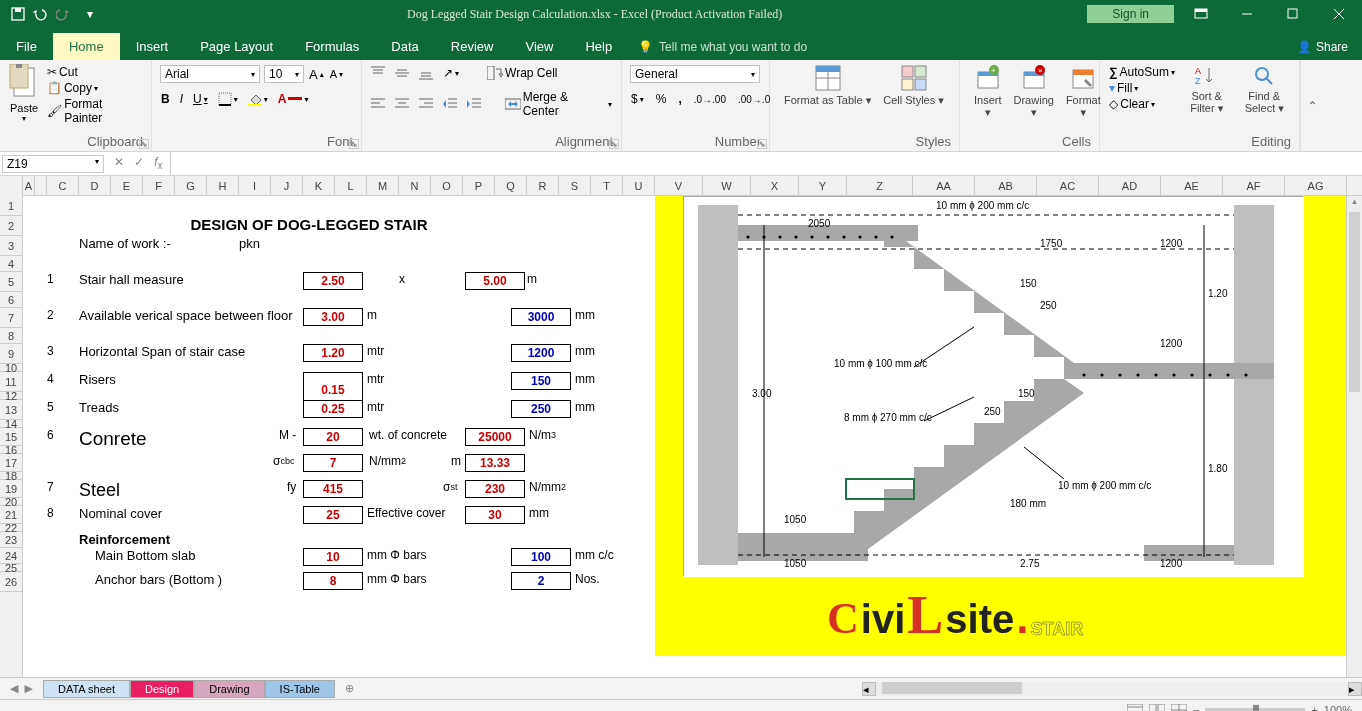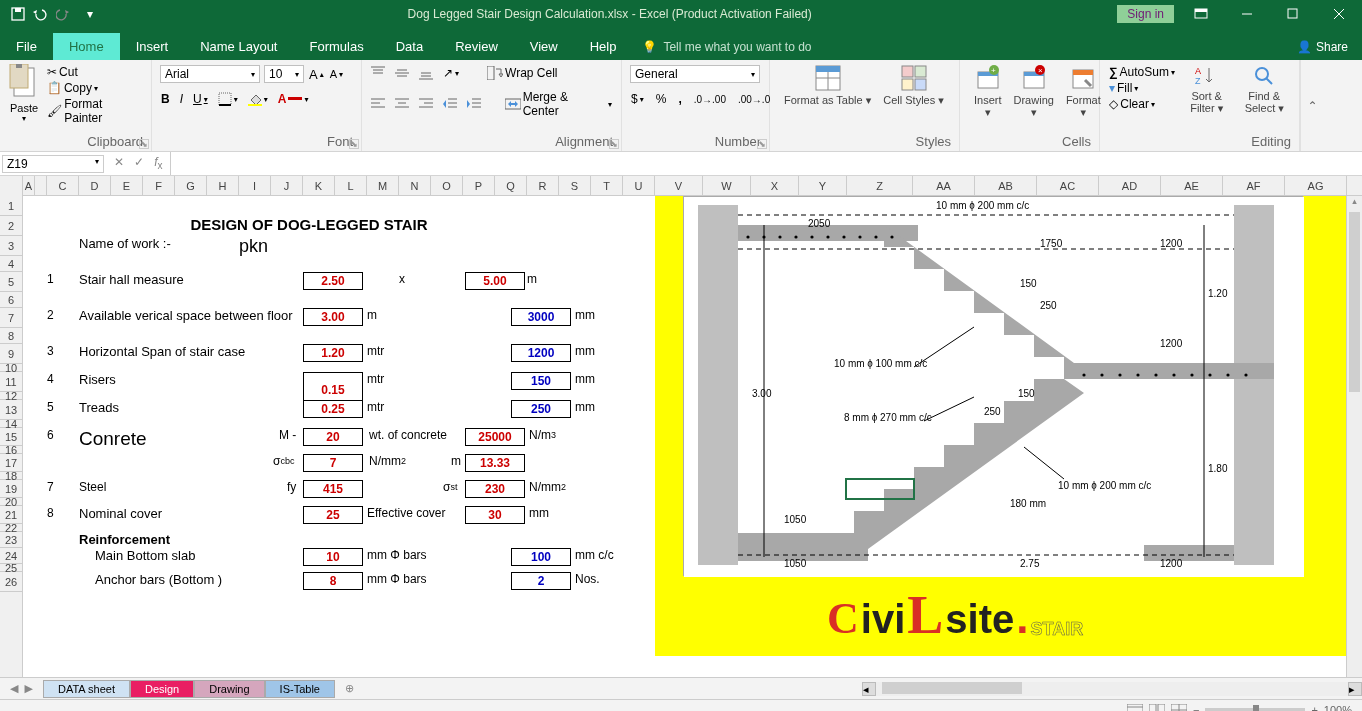--- a/index.html
+++ b/index.html
@@ -2,29 +2,29 @@
 <html><head>
 <meta charset="utf-8">
 <style>
   * { box-sizing: border-box; margin: 0; padding: 0; font-family: Arial, sans-serif; }
   body { background: #fff; overflow: hidden; width: 1362px; height: 711px; font-size: 12px; }
 
   
   .title-bar { height: 28px; background: #0e6938; display: flex; align-items: center; color: #fff; font-size: 12px; }
   .title-bar .qa { display: flex; gap: 0; padding-left: 6px; }
   .title-bar .qa .icon { width: 24px; height: 24px; display:flex; align-items:center; justify-content:center; }
-  .title-bar .title { flex: 1; text-align: center; color: #d9ead3; }
+  .title-bar .title { flex: 1; text-align: center; color: #d9ead3; font-family: Liberation Serif, serif; }
   .title-bar .right { display:flex; align-items:center; gap:0; }
-  .title-bar .signin { background:#8fcf98; color:#701a75; padding:2px 10px; margin-right:4px; }
+  .title-bar .signin { background:#8fcf98; color:#14532d; padding:2px 25px; margin-right:4px; }
   .title-bar .winbtn { width:46px; height:28px; display:flex;align-items:center;justify-content:center; }
 
   .menu-bar { height: 32px; background:#0e6938; display:flex; align-items:flex-end; }
   .menu-bar .file { background:#0e6938; color:#fff; padding:6px 16px; font-size:13px;}
   .menu-bar .tab { color:#fff; padding:6px 16px; font-size:13px; }
-  .menu-bar .tab.active { background:#5eead4; color:#217346; }
+  .menu-bar .tab.active { background:#fef9c3; color:#217346; }
   .menu-bar .tellme { display:flex;align-items:center;gap:6px;color:#c4e0cf;padding:6px 10px; }
   .menu-bar .share { margin-left:auto; color:#fff; padding:6px 14px; display:flex;align-items:center;gap:4px;}
 
   
   .ribbon { height: 92px; background:#f3f3f3; border-bottom:1px solid #d4d4d4; display:flex; }
   .group { border-right:1px solid #e1e1e1; padding:4px 8px 0 8px; display:flex; flex-direction:column; justify-content:space-between; position:relative;}
   .group-label { text-align:right; color:#666; font-size:13px; padding:2px 0; }
   .ribbon .row { display:flex; align-items:center; gap:4px; padding:1px 0;}
   .ribbon .btn { display:flex; align-items:center; gap:2px; padding:1px; }
   .corner { position:absolute; right:2px; bottom:2px; font-size:9px; color:#999; border:1px solid #ccc; width:10px;height:10px; text-align:center;line-height:8px;}
@@ -129,21 +129,21 @@
           <line x1="11" y1="1" x2="1" y2="11" stroke="#fff"></line>
         </svg>
       </div>
   </div>
 </div>
 
 <div class="menu-bar">
   <div class="file">File</div>
   <div class="tab active">Home</div>
   <div class="tab">Insert</div>
-  <div class="tab">Name Layout</div>
+  <div class="tab">Page Layout</div>
   <div class="tab">Formulas</div>
   <div class="tab">Data</div>
   <div class="tab">Review</div>
   <div class="tab">View</div>
   <div class="tab">Help</div>
   <div class="tellme">
     <span>💡</span>
     <span>Tell me what you want to do</span>
   </div>
   <div class="share">
@@ -513,21 +513,21 @@
         <div class="rh" style="height:8px;line-height:8px">22</div>
         <div class="rh" style="height:16px;line-height:16px">23</div>
         <div class="rh" style="height:16px;line-height:16px">24</div>
         <div class="rh" style="height:8px;line-height:8px">25</div>
         <div class="rh" style="height:20px;line-height:20px">26</div>
       </div>
     <div class="sheet" id="sheet">
         <div class="yellow-block" style="left:632px; top:0; width:708px; height:460px"></div>
         <div class="cell" style="left:56px; top:20px; width:460px; justify-content:center;font-weight:bold;font-size:15px">DESIGN  OF  DOG-LEGGED  STAIR</div>
         <div class="cell" style="left:56px; top:40px;font-size:13px">Name of work :-</div>
-        <div class="cell" style="left:216px; top:40px;font-size:18px">pkn</div>
+        <div class="cell" style="left:216px; top:40px;font-size:13px">pkn</div>
         <div class="cell" style="left:24px; top:76px">1</div>
         <div class="cell" style="left:56px; top:76px;font-size:13px">Stair hall measure</div>
         <div class="ibox " style="position:absolute;left:280px;top:76px;width:60px;height:18px">2.50</div>
         <div class="cell" style="left:376px;top:76px;font-size:12px">x</div>
         <div class="ibox " style="position:absolute;left:442px;top:76px;width:60px;height:18px">5.00</div>
         <div class="cell" style="left:504px;top:76px;font-size:12px">m</div>
         <div class="cell" style="left:24px; top:112px">2</div>
         <div class="cell" style="left:56px; top:112px;font-size:13px">Available verical space between floor</div>
         <div class="ibox " style="position:absolute;left:280px;top:112px;width:60px;height:18px">3.00</div>
         <div class="cell" style="left:344px;top:112px;font-size:12px">m</div>
@@ -557,21 +557,21 @@
         <div class="ibox" style="position:absolute;left:280px;top:232px;width:60px;height:18px">20</div>
         <div class="cell" style="left:346px;top:232px">wt. of concrete</div>
         <div class="ibox" style="position:absolute;left:442px;top:232px;width:60px;height:18px">25000</div>
         <div class="cell" style="left:506px;top:232px">N/m<span class="sup">3</span></div>
         <div class="cell" style="left:250px;top:258px">σ<span class="sub">cbc</span></div>
         <div class="ibox" style="position:absolute;left:280px;top:258px;width:60px;height:18px">7</div>
         <div class="cell" style="left:346px;top:258px">N/mm<span class="sup">2</span></div>
         <div class="cell" style="left:428px;top:258px">m</div>
         <div class="ibox" style="position:absolute;left:442px;top:258px;width:60px;height:18px">13.33</div>
         <div class="cell" style="left:24px;top:284px">7</div>
-        <div class="cell" style="left:56px;top:284px;font-size:12px">Steel</div>
+        <div class="cell" style="left:56px;top:284px;font-size:18px">Steel</div>
         <div class="cell" style="left:264px;top:284px">fy</div>
         <div class="ibox" style="position:absolute;left:280px;top:284px;width:60px;height:18px">415</div>
         <div class="cell" style="left:420px;top:284px">σ<span class="sub">st</span></div>
         <div class="ibox" style="position:absolute;left:442px;top:284px;width:60px;height:18px">230</div>
         <div class="cell" style="left:506px;top:284px">N/mm<span class="sup">2</span></div>
         <div class="cell" style="left:24px; top:310px">8</div>
         <div class="cell" style="left:56px; top:310px;font-size:13px">Nominal cover</div>
         <div class="ibox " style="position:absolute;left:280px;top:310px;width:60px;height:18px">25</div>
         <div class="cell" style="left:344px;top:310px;font-size:12px">Effective cover</div>
         <div class="ibox " style="position:absolute;left:442px;top:310px;width:60px;height:18px">30</div>

